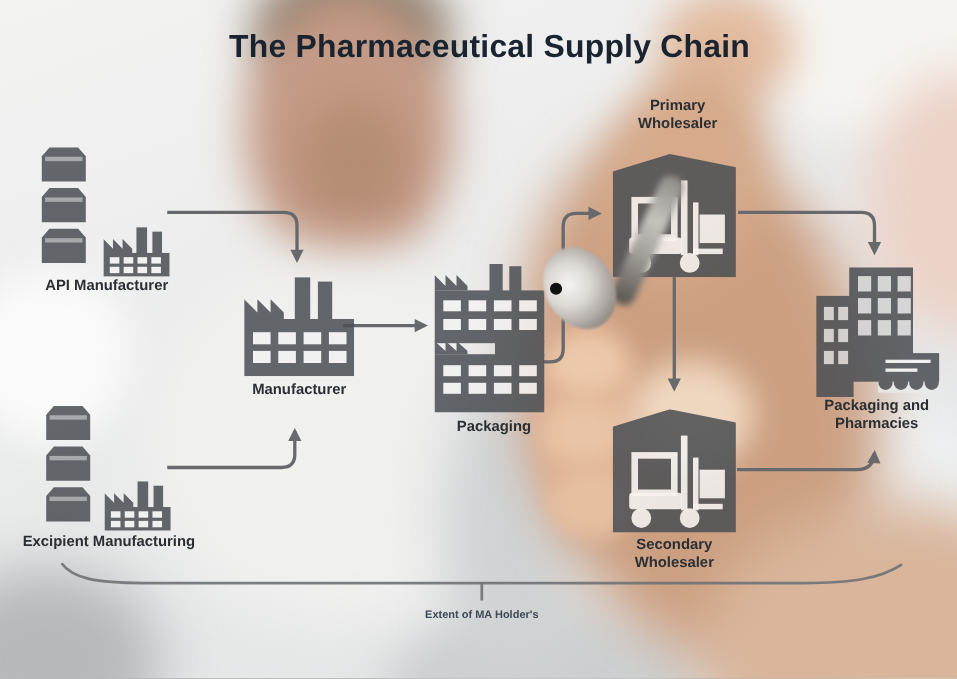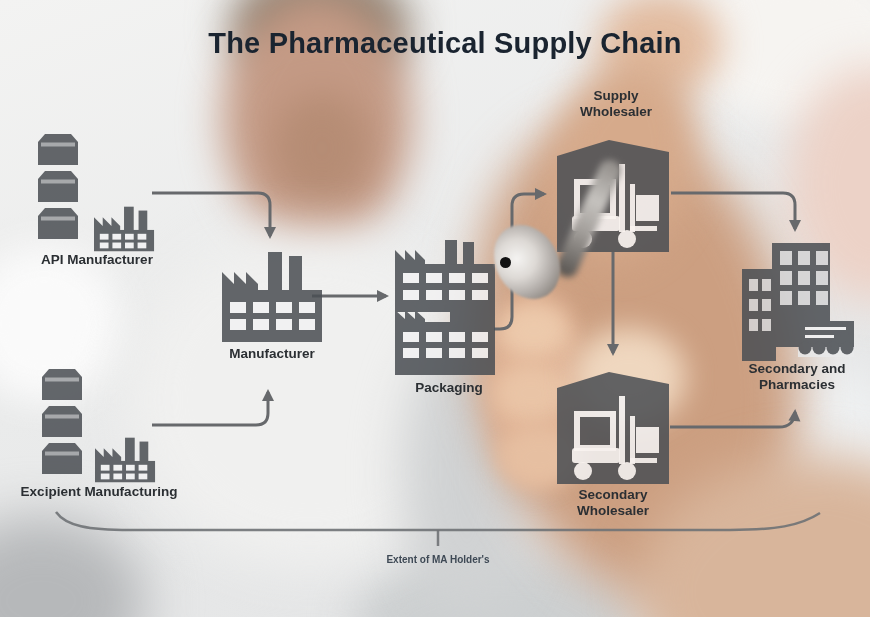--- a/index.html
+++ b/index.html
@@ -260,21 +260,21 @@
 
   <div>
     <svg class="icon" style="left:395px;top:240px" width="100" height="135" viewBox="0 0 100 135">
         <use href="#sym-double-factory"></use>
       </svg>
     <div class="node-label" style="left:449px;top:380px">Packaging</div>
   </div>
 
   <div>
     <div class="node-label" style="left:616px;top:88px">
-      <span style="display:block">Supply</span>
+      <span style="display:block">Primary</span>
       <span style="display:block">Wholesaler</span>
     </div>
     <svg class="icon" style="left:557px;top:140px" width="112" height="112" viewBox="0 0 112 112">
         <use href="#sym-warehouse"></use>
       </svg>
   </div>
 
   <div>
     <svg class="icon" style="left:557px;top:372px" width="112" height="112" viewBox="0 0 112 112">
         <use href="#sym-warehouse"></use>
@@ -283,21 +283,21 @@
       <span style="display:block">Secondary</span>
       <span style="display:block">Wholesaler</span>
     </div>
   </div>
 
   <div>
     <svg class="icon" style="left:742px;top:243px" width="112" height="118" viewBox="0 0 112 118">
         <use href="#sym-hospital"></use>
       </svg>
     <div class="node-label" style="left:797px;top:361px">
-      <span style="display:block">Secondary and</span>
+      <span style="display:block">Packaging and</span>
       <span style="display:block">Pharmacies</span>
     </div>
   </div>
 
   <div class="bracket-label" style="left:438px;top:551px">
     <span style="display:block">Extent of MA Holder's</span>
   </div>
 
   <div>
     <div class="pen pen-barrel"></div>

